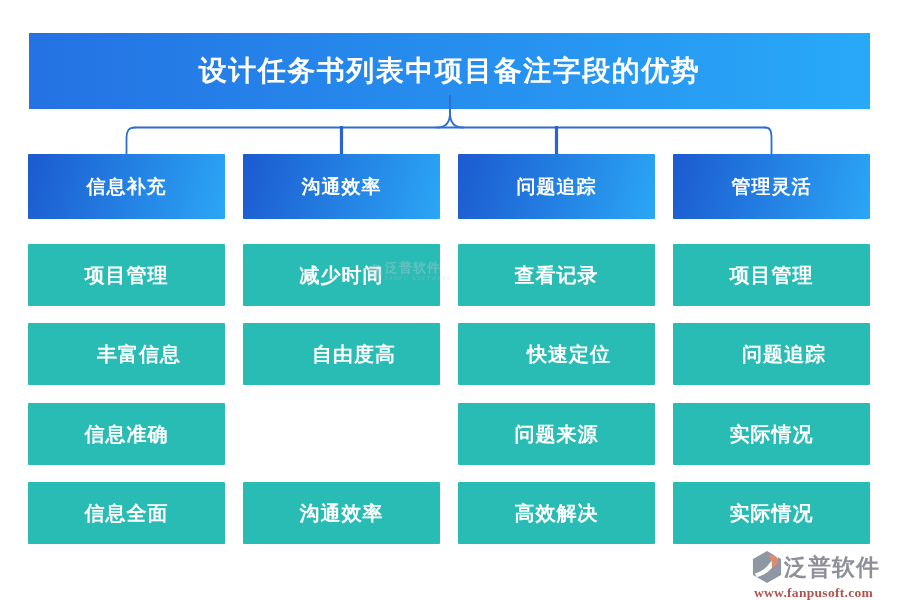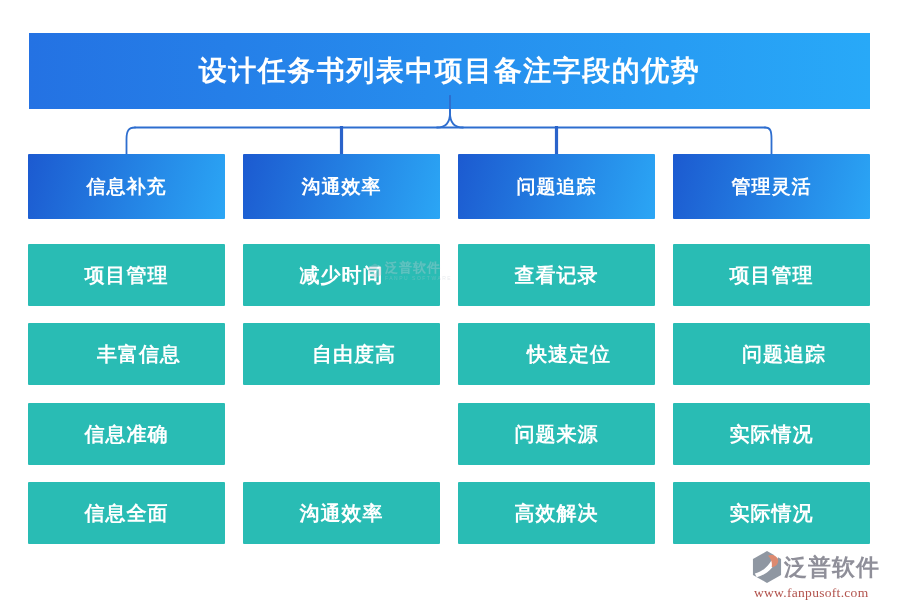--- a/index.html
+++ b/index.html
@@ -118,21 +118,21 @@
     color: #8f8f99;
     font-size: 23px;
     font-weight: bold;
     letter-spacing: 1px;
     line-height: 1;
   }
   .footer-url {
     color: #b2524c;
     font-family: "Liberation Serif", "DejaVu Serif", serif;
     font-size: 13.5px;
-    font-weight: normal;
+    font-weight: bold;
     letter-spacing: 0.3px;
     margin-top: 2px;
     margin-left: 2px;
     line-height: 1;
   }
 </style>
 </head>
 <body>
 
 <div class="canvas">

